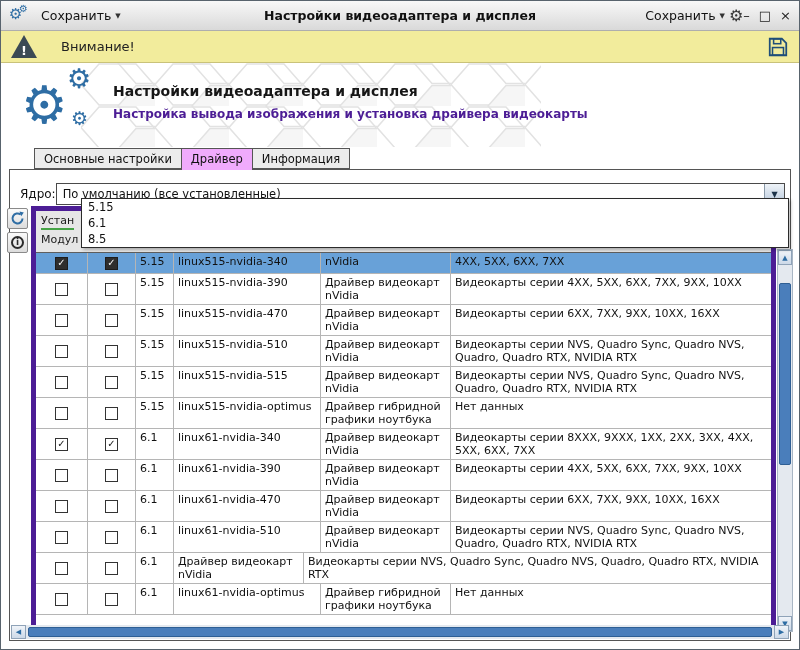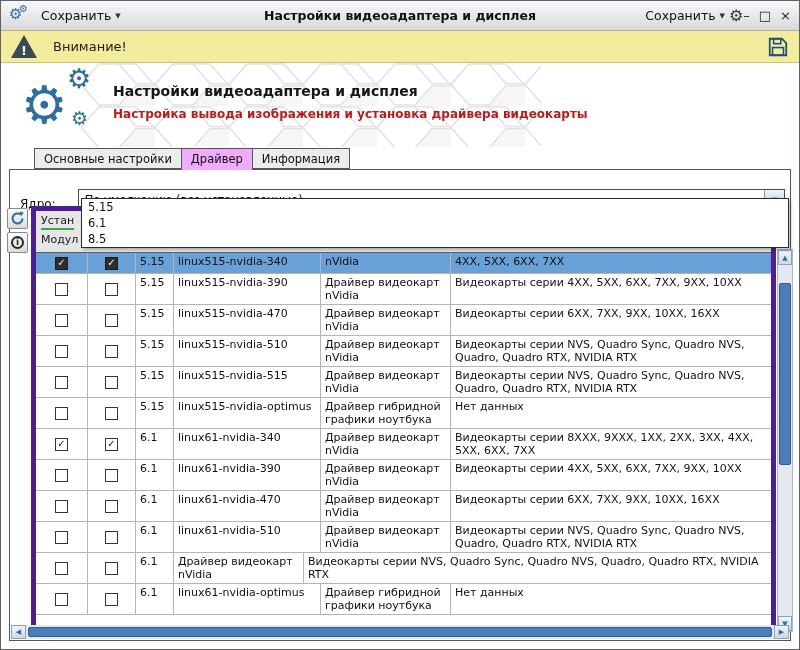--- a/index.html
+++ b/index.html
@@ -18,43 +18,43 @@
   .tb-right{margin-left:auto;display:flex;align-items:center;}
   .tb-gear2{font-size:16px;color:#3a3a3a;line-height:1;}
   .winbtns{display:flex;align-items:center;gap:9px;font-size:13px;color:#222;}
   .winbtns span{line-height:1;}
 
   
   .warnbar{position:absolute;top:30px;left:0;right:0;height:32px;box-sizing:border-box;
     background:var(--warn,#f2ec9c);border-bottom:1px solid #c9c27a;display:flex;align-items:center;padding:0 10px;}
   .warn-tri{width:26px;height:23px;background:#3b4a54;clip-path:polygon(50% 0,100% 100%,0 100%);
     display:flex;align-items:flex-end;justify-content:center;color:#fff;font-weight:bold;font-size:13px;line-height:1;padding-bottom:1px;box-sizing:border-box;}
-  .warn-text{margin-left:16px;font-size:13px;color:#222;}
+  .warn-text{margin-left:24px;font-size:13px;color:#222;}
   .warn-save{margin-left:auto;width:22px;height:22px;}
 
   
   .hero{position:absolute;top:62px;left:0;right:0;height:84px;background:#fff;overflow:hidden;}
   .hexbg{position:absolute;left:80px;top:0;}
   .logo{position:absolute;left:20px;top:2px;width:92px;height:78px;color:var(--acc,#2e6da4);}
   .logo .g1{position:absolute;left:0;top:14px;font-size:52px;line-height:1;}
   .logo .g2{position:absolute;left:46px;top:0;font-size:27px;line-height:1;}
   .logo .g3{position:absolute;left:50px;top:44px;font-size:19px;line-height:1;}
   .hero-title{position:absolute;left:112px;top:20px;font-size:14px;font-weight:bold;color:#161616;}
-  .hero-sub{position:absolute;left:112px;top:44px;font-size:12px;font-weight:bold;color:#b91c1c;}
+  .hero-sub{position:absolute;left:112px;top:44px;font-size:12px;font-weight:bold;color:#4c1d95;}
 
   
   .tabrow{position:absolute;top:147px;left:9px;height:22px;display:flex;z-index:5;margin-left:24px;}
   .tab{box-sizing:border-box;height:21px;border:1px solid #555;border-bottom:1px solid #555;
     background:#ececec;font-size:11.5px;color:#111;padding:3px 9px 0;margin-right:-1px;}
   .tab.active{height:22px;border-bottom:none;background:#f0abfc;z-index:6;}
 
   
   .panel{position:absolute;top:168px;left:8px;right:8px;bottom:8px;box-sizing:border-box;
     border:1px solid #555;background:#fff;}
-  .krow{position:absolute;top:7px;left:10px;right:5px;height:34px;display:flex;align-items:flex-end;gap:22px;}
+  .krow{position:absolute;top:7px;left:10px;right:5px;height:34px;display:flex;align-items:center;gap:0;}
   .klabel{font-size:12px;color:#111;white-space:nowrap;}
   .combo{position:relative;flex:1;height:22px;box-sizing:border-box;border:1px solid #4a4a4a;background:#fff;}
   .combo-value{font-size:11.5px;color:#111;line-height:20px;padding-left:6px;white-space:nowrap;overflow:hidden;}
   .combo-btn{position:absolute;right:0;top:0;bottom:0;width:19px;background:linear-gradient(#eef3f8,#b9c9dc);
     border-left:1px solid #8a99a8;display:flex;align-items:center;justify-content:center;font-size:8px;color:#1d3349;}
 
   
   .sidebtn{position:absolute;left:-3px;width:21px;height:21px;box-sizing:border-box;border:1px solid #8a8a8a;border-radius:2px;
     background:linear-gradient(#fbfbfb,#dcdcdc);display:flex;align-items:center;justify-content:center;}
   .sb-refresh{top:38px;}

